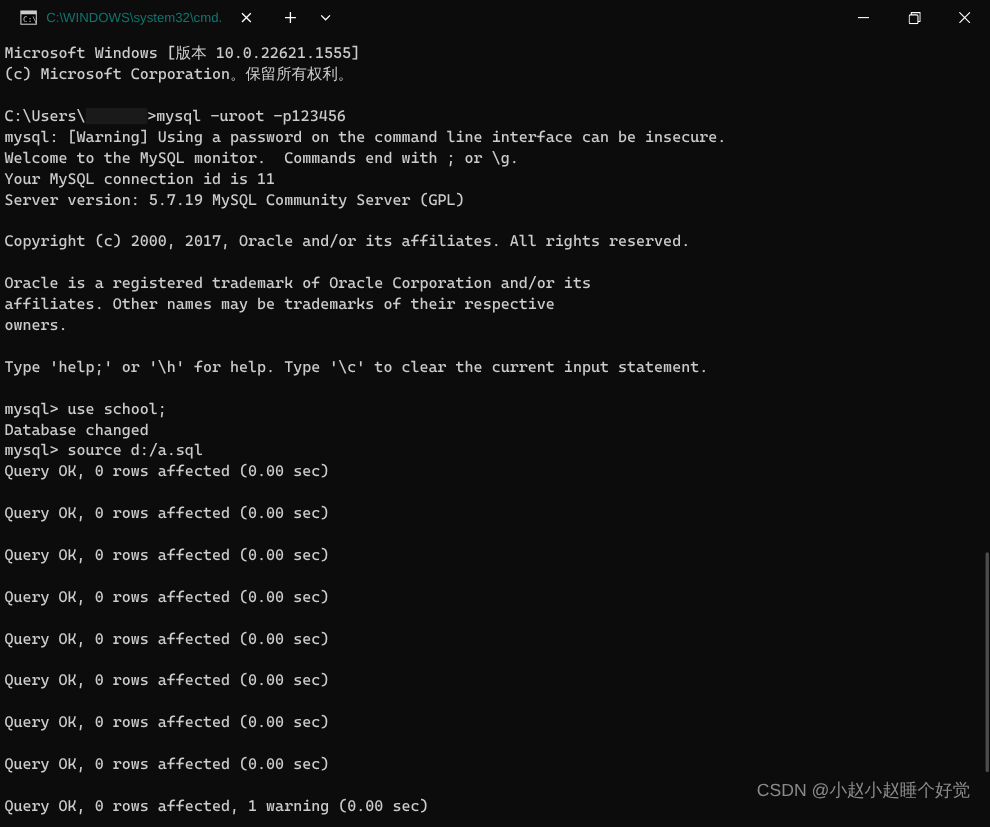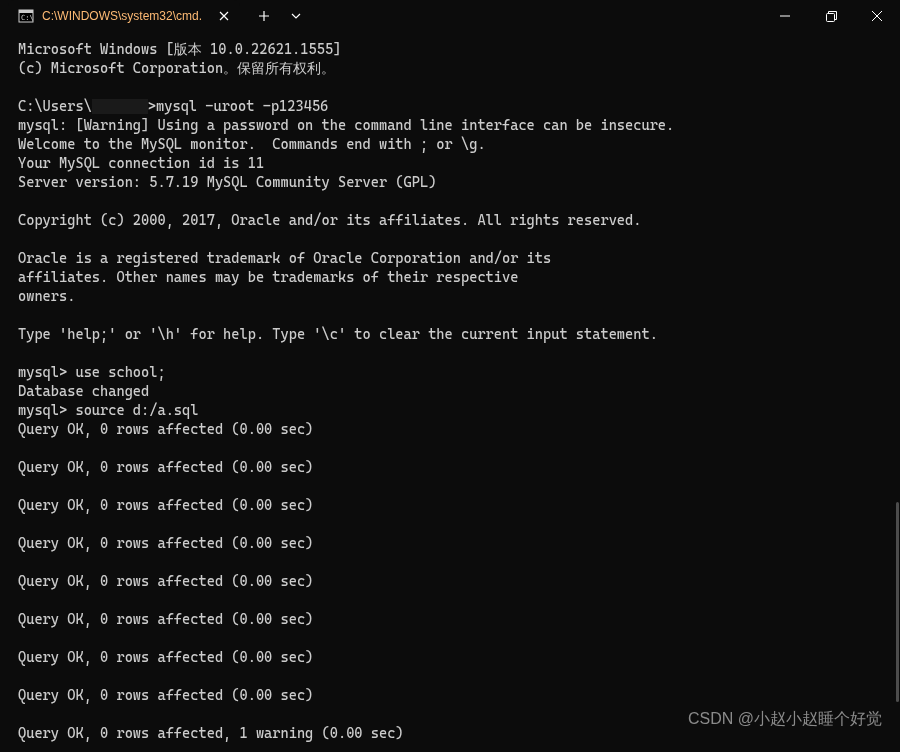--- a/index.html
+++ b/index.html
@@ -35,21 +35,21 @@
       margin-left: 8px;
     }
     .tab-icon {
       width: 16px;
       height: 16px;
       display: flex;
       align-items: center;
       justify-content: center;
     }
     .tab-title {
-      color: #fdba74;
+      color: #0f766e;
       font-size: 12px;
       font-family: 'Segoe UI', sans-serif;
       white-space: nowrap;
       overflow: hidden;
       text-overflow: ellipsis;
       flex: 1;
     }
     .tab-close {
       width: 16px;
       height: 16px;
@@ -82,21 +82,21 @@
       height: 32px;
     }
     .window-btn {
       width: 46px;
       display: flex;
       align-items: center;
       justify-content: center;
       color: #ffffff;
     }
     .terminal-content {
-      padding: 8px 8px 8px 18px;
+      padding: 8px 8px 8px 4px;
       color: #cccccc;
       font-size: 14px;
       line-height: 19px;
       white-space: pre;
       font-family: 'Cascadia Mono', 'Consolas', monospace;
       position: relative;
       height: calc(752px - 32px);
       overflow: hidden;
     }
     .line {

